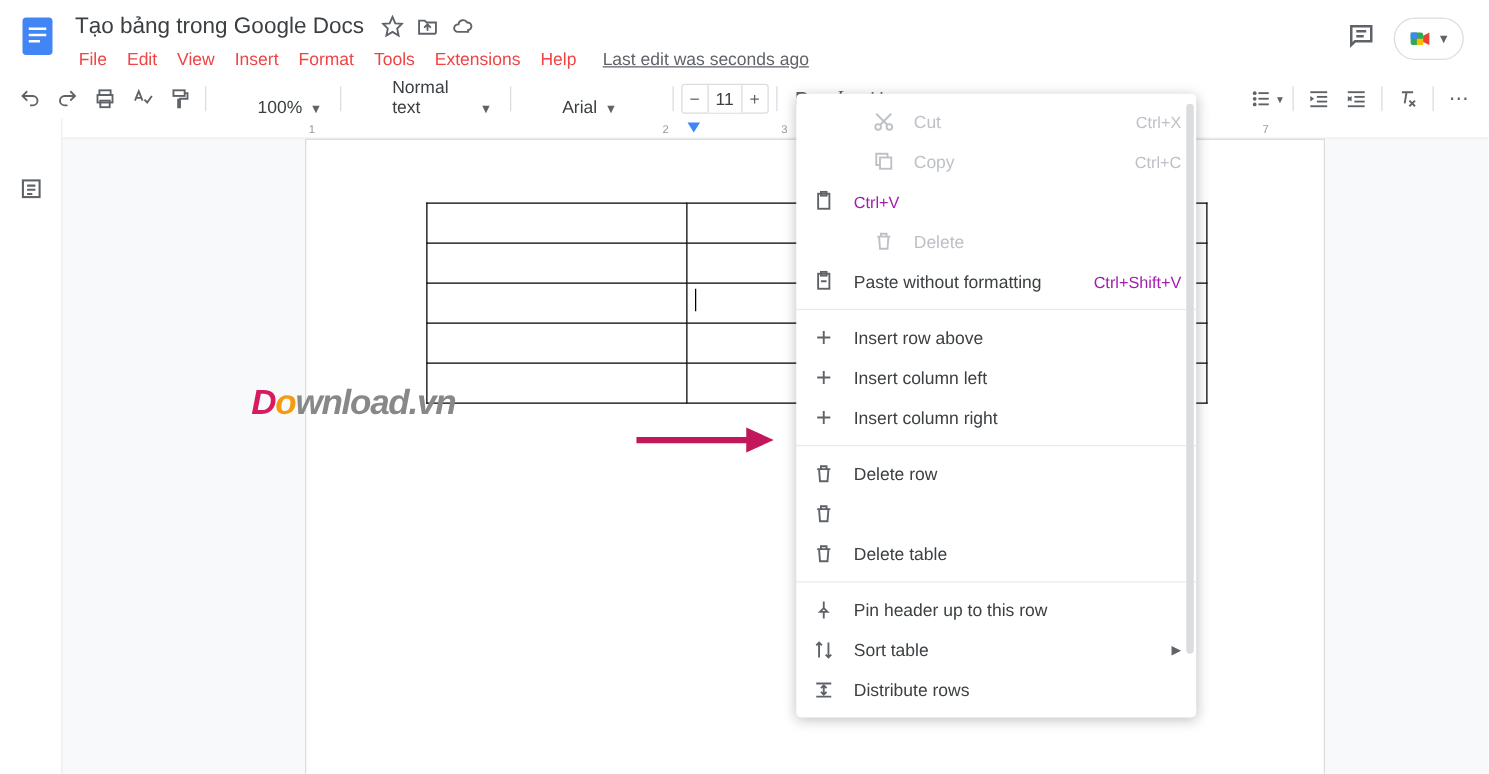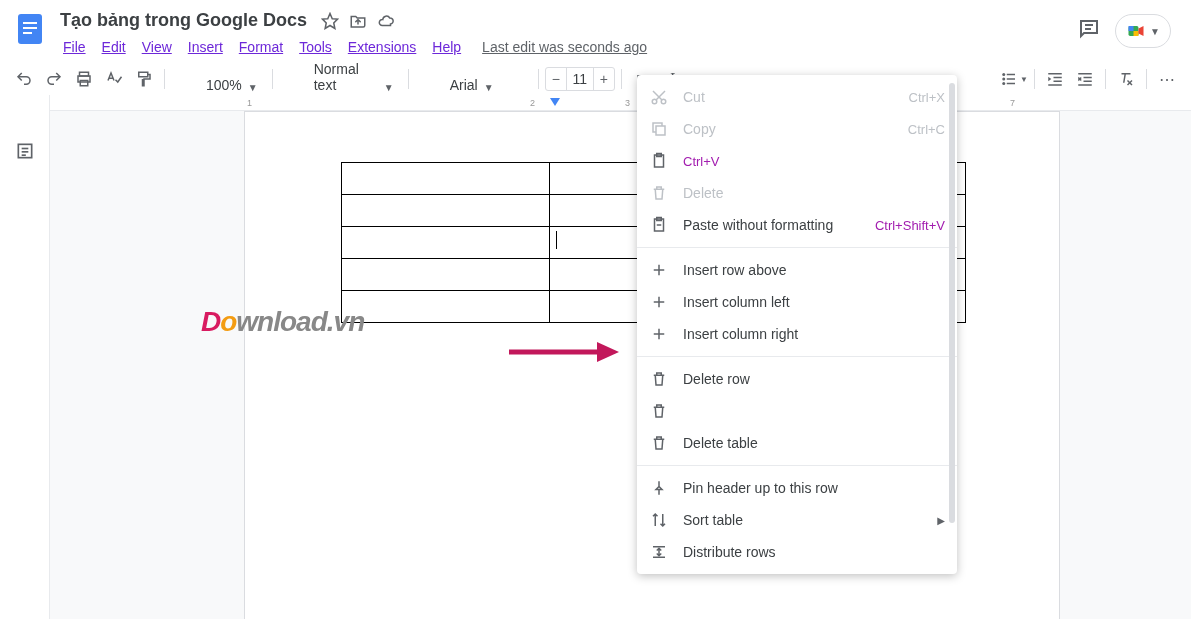--- a/index.html
+++ b/index.html
@@ -3,25 +3,25 @@
 <meta charset="utf-8">
 <style>
 * { box-sizing: border-box; margin: 0; padding: 0; font-family: Arial, "Helvetica Neue", sans-serif; }
 body { background: #fff; width: 1191px; height: 619px; overflow: hidden; position: relative; }
 
 
 .header { display: flex; align-items: flex-start; padding: 8px 10px 0 10px; }
 .logo { width: 40px; height: 40px; display: flex; align-items: center; justify-content: center; margin-right: 6px; }
 .logo svg { width: 36px; height: 36px; }
 .title-area { flex: 1; }
-.title-row { display: flex; align-items: center; gap: 10px; font-weight: bold; }
+.title-row { display: flex; align-items: center; gap: 10px; }
 .doc-title { font-size: 18px; color: #3c4043; padding: 2px 4px; }
 .title-icon { color: #5f6368; display: flex; align-items: center; }
 .menubar { display: flex; gap: 2px; margin-top: 2px; align-items: center; }
-.menu-item { padding: 4px 7px; font-size: 14px; color: #6d28d9; cursor: pointer; border-radius: 4px; text-decoration: underline; }
+.menu-item { padding: 4px 7px; font-size: 14px; color: #ef4444; cursor: pointer; border-radius: 4px; }
 .last-edit { margin-left: 12px; color: #5f6368; text-decoration: underline; font-size: 14px; cursor: pointer; }
 .header-right { display: flex; align-items: center; gap: 14px; padding-right: 10px; padding-top: 6px; }
 .comments-icon { color: #5f6368; }
 .meet-btn { padding: 6px 10px; border: 1px solid #dadce0; border-radius: 18px; display: flex; align-items: center; gap: 4px; cursor: pointer; }
 .meet-logo { width: 20px; height: 20px; }
 
 
 .toolbar { display: flex; align-items: center; padding: 6px 10px; border-bottom: 1px solid #dadce0; gap: 2px; }
 .tb-btn { width: 28px; height: 28px; display: flex; align-items: center; justify-content: center; color: #5f6368; border-radius: 4px; cursor: pointer; }
 .tb-sep { width: 1px; height: 20px; background: #dadce0; margin: 0 4px; }
@@ -47,21 +47,21 @@
 .cursor { display:inline-block; width: 1px; height: 18px; background: #000; vertical-align: top; }
 .watermark { position: absolute; top: 194px; left: -44px; font-size: 28px; font-weight: 900; font-style: italic; font-family: Arial, sans-serif; letter-spacing: -1px; }
 .watermark .d { color: #d81b60; }
 .watermark .o { color: #f39c12; }
 .watermark .rest { color: #888; }
 .arrow-annot { position: absolute; top: 228px; left: 264px; }
 
 
 .context-menu { position: absolute; top: 75px; left: 637px; width: 320px; background: #fff; border-radius: 4px; box-shadow: 0 2px 10px rgba(0,0,0,.25); padding: 6px 0; z-index: 100; }
 .cm-item { display: flex; align-items: center; height: 32px; padding: 0 12px; cursor: pointer; font-size: 14px; color: #3c4043; }
-.cm-item.disabled { color: #bdc1c6; cursor: default; }
+.cm-item.disabled { color: #bdc1c6; cursor: default; margin-left: 48px; }
 .cm-icon { width: 20px; height: 20px; margin-right: 14px; display: flex; align-items: center; justify-content: center; color: inherit; }
 .cm-label { flex: 1; }
 .cm-shortcut { font-size: 13px; color: #a21caf; }
 .cm-item.disabled .cm-shortcut { color: #bdc1c6; }
 .cm-sep { height: 1px; background: #e8eaed; margin: 6px 0; }
 .cm-submenu-arrow { font-size: 10px; color: #5f6368; }
 .cm-scrollbar { position: absolute; right: 2px; top: 8px; width: 6px; height: 440px; background: #dadce0; border-radius: 3px; }
 </style>
 </head>
 <body>

